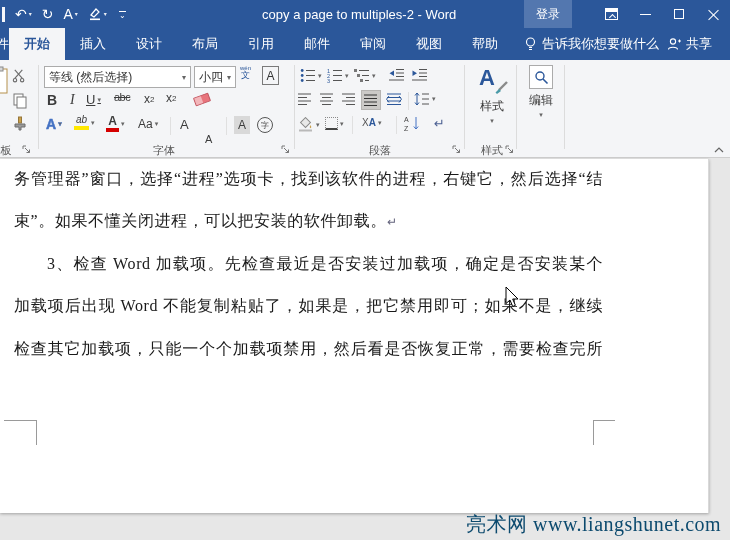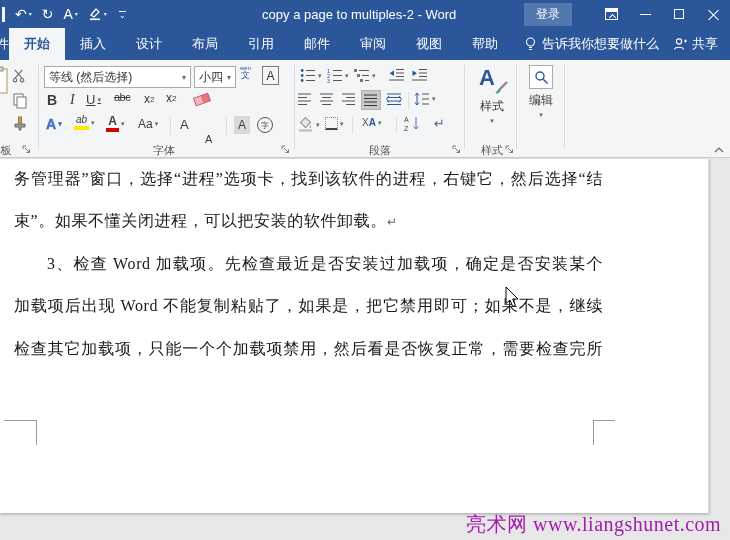--- a/index.html
+++ b/index.html
@@ -12,21 +12,21 @@
   .titlebar { position:absolute; top:0; left:0; right:0; height:28px;
     background:#2B579A; color:#fff; display:flex; align-items:center; }
   .qat { display:flex; align-items:center; gap:10px; padding-left:2px; }
   .save-sliver { width:3px; height:15px; background:#fff; opacity:.95; }
   .qat-btn { font-size:14px; color:#fff; line-height:1; display:flex; align-items:center; }
   .tiny-dd { font-size:6px; margin-left:2px; opacity:.9; }
   .qat-more { display:flex; flex-direction:column; align-items:center; font-size:8px; line-height:4px; margin-left:2px; }
   .qat-more .bar { width:7px; height:1px; background:#fff; margin-bottom:2px; }
   .title-text { position:absolute; left:50%; transform:translateX(-53%);
     font-size:13px; white-space:nowrap; color:#fff; }
-  .tb-right { margin-left:auto; display:flex; align-items:center; height:100%; }
+  .tb-right { margin-left:auto; display:flex; height:100%; }
   .signin { background:#5377AF; color:#fff; font-size:12px; padding:3px 12px;
     margin-right:22px; border:none; cursor:default; }
   .winbtn { width:34px; height:100%; display:flex; align-items:center; justify-content:center; }
   .ribbon-display-icon { width:13px; height:12px; border:1px solid #fff; position:relative; }
   .ribbon-display-icon::before { content:""; position:absolute; top:0; left:0; right:0; height:3px; background:#fff; }
   .ribbon-display-icon::after { content:""; position:absolute; left:4px; top:6px;
     width:4px; height:4px; border-left:1px solid #fff; border-top:1px solid #fff; transform:rotate(45deg); }
   .min-glyph { width:11px; height:1px; background:#fff; }
   .max-glyph { width:10px; height:10px; border:1px solid #fff; }
   .close-glyph { position:relative; width:11px; height:11px; }
@@ -38,21 +38,21 @@
   .tabrow { position:absolute; top:28px; left:0; right:0; height:32px;
     background:#2B579A; display:flex; align-items:stretch; color:#fff; }
   .tab-file-sliver { width:9px; overflow:hidden; display:flex; justify-content:flex-end;
     align-items:center; font-size:13px; }
   .tab-file-sliver span { white-space:nowrap; }
   .tab { padding:4px 15px; display:flex; align-items:center; font-size:13px; white-space:nowrap; }
   .tab.active { background:#F4F5F7; color:#2B579A; font-weight:bold; }
   .tab:first-of-type { margin-left:3px; }
   .tellme { display:flex; align-items:center; gap:6px; margin-left:12px; font-size:13px;text-align:right; }
   .bulb { width:11px; height:15px; }
-  .share { margin-left:auto; margin-right:12px; display:flex; align-items:center; gap:5px; font-size:13px; }
+  .share { margin-left:auto; margin-right:18px; display:flex; align-items:center; gap:5px; font-size:13px; }
   
   .ribbon { position:absolute; top:60px; left:0; right:0; height:98px;
     background:#F4F5F7; border-bottom:1px solid #CFCFCF; }
   .rb-sep { position:absolute; top:5px; height:84px; width:1px; background:#DCDCDC; }
   .grp-label { position:absolute; top:83px; font-size:11px; color:#555; text-align:center; }
   .launcher { position:absolute; top:85px; width:10px; height:10px; }
   .collapse-chevron { position:absolute; left:714px; top:86px; width:10px; height:8px; }
   .rbtn { position:absolute; display:flex; align-items:center; color:#3c3c3c; }
   .dd::after { content:"▾"; font-size:7px; color:#666; margin-left:2px; }
   .combo { position:absolute; height:22px; background:#fff; border:1px solid #ABABAB;
@@ -104,21 +104,21 @@
   .line { position:absolute; left:14px; width:589px; font-size:16px; color:#1a1a1a;
     letter-spacing:.6px; white-space:nowrap;font-family:Liberation Serif, serif; }
   .line.fill { text-align:justify; text-align-last:justify; white-space:normal; height:22px; overflow:hidden; }
   .line.indent { left:47px; width:556px; }
   .pmark { color:#63637c; font-size:12px; letter-spacing:0; }
   .crop-left { position:absolute; left:4px; top:261px; width:33px; height:25px;
     border-top:1px solid #9a9a9a; border-right:1px solid #9a9a9a; }
   .crop-right { position:absolute; left:593px; top:261px; width:22px; height:25px;
     border-top:1px solid #9a9a9a; border-left:1px solid #9a9a9a; }
   .watermark { position:absolute; left:466px; top:352px; font-family:"Liberation Serif","DejaVu Serif",serif;
-    font-size:20px; color:#a21caf; letter-spacing:.5px; white-space:nowrap; z-index:6; }
+    font-size:20px; color:#0c4a6e; letter-spacing:.5px; white-space:nowrap; z-index:6; }
   .cursor { position:absolute; left:505px; top:128px; z-index:9; }
 </style>
 </head>
 <body>
 
 <div class="titlebar">
   <div class="qat">
     <div class="save-sliver"></div>
     <span class="qat-btn">
         <span>↶</span>

